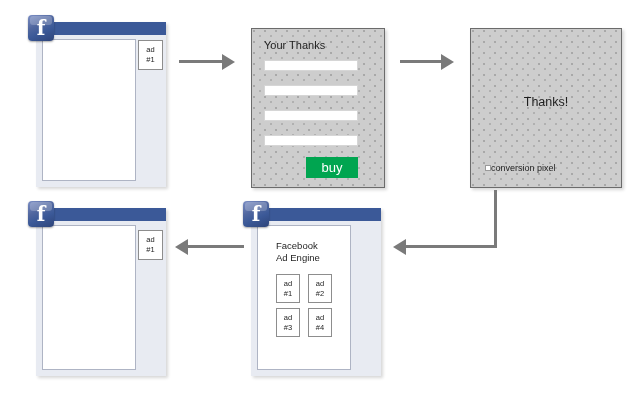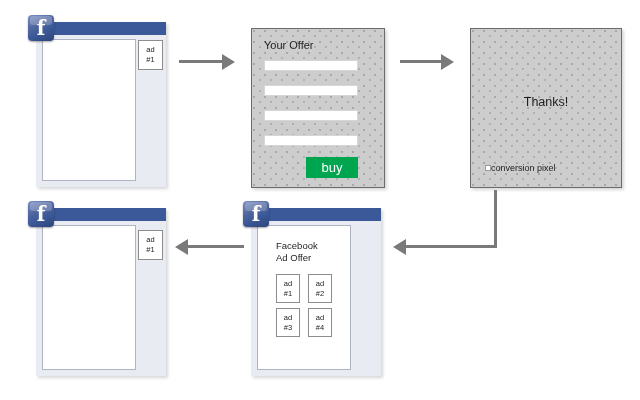--- a/index.html
+++ b/index.html
@@ -218,21 +218,21 @@
       <div class="f-glyph">f</div>
     </div>
   </div>
 
   <div>
     <div class="arrow-line" style="left:179px; top:60px; width:45px; height:3px;"></div>
     <div class="arrow-head right" style="left:222px; top:53.5px;"></div>
   </div>
 
   <div class="gray-panel" style="left:251px; top:28px; width:134px; height:160px;">
-    <div class="offer-title">Your Offer</div>
+    <div class="offer-title">Your Thanks</div>
     <input class="offer-field" style="top: 31px;" type="text" placeholder="">
     <input class="offer-field" style="top: 56px;" type="text" placeholder="">
     <input class="offer-field" style="top: 81px;" type="text" placeholder="">
     <input class="offer-field" style="top: 106px;" type="text" placeholder="">
     <div class="buy-button" style="left:54px; top:128px;">buy</div>
   </div>
 
   <div>
     <div class="arrow-line" style="left:400px; top:60px; width:43px; height:3px;"></div>
     <div class="arrow-head right" style="left:441px; top:53.5px;"></div>
@@ -250,21 +250,21 @@
     <div class="arrow-line" style="left:494px; top:190px; width:3px; height:58px;"></div>
     <div class="arrow-line" style="left:406px; top:245px; width:91px; height:3px;"></div>
     <div class="arrow-head left" style="left:393px; top:238.5px;"></div>
   </div>
 
   <div class="fb-panel" style="left:251px; top:208px; width:130px; height:168px;">
     <div class="fb-topbar"></div>
     <div class="fb-content"></div>
     <div class="engine-title" style="left:25px; top:32px;">
       <span>Facebook</span>
-      <span>Ad Offer</span>
+      <span>Ad Engine</span>
     </div>
     <div class="engine-grid" style="left:25px; top:66px;">
       <div class="engine-ad">
         <span>ad</span>
         <span>#1</span>
       </div>
       <div class="engine-ad">
         <span>ad</span>
         <span>#2</span>
       </div>

